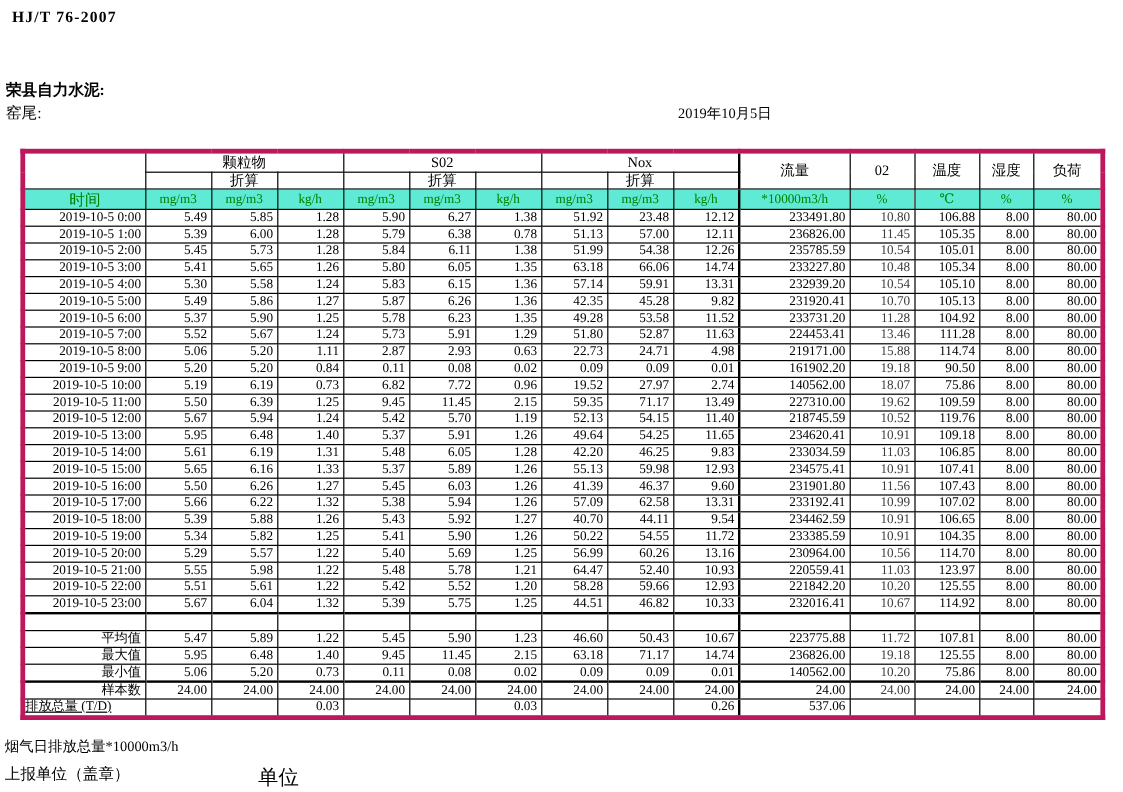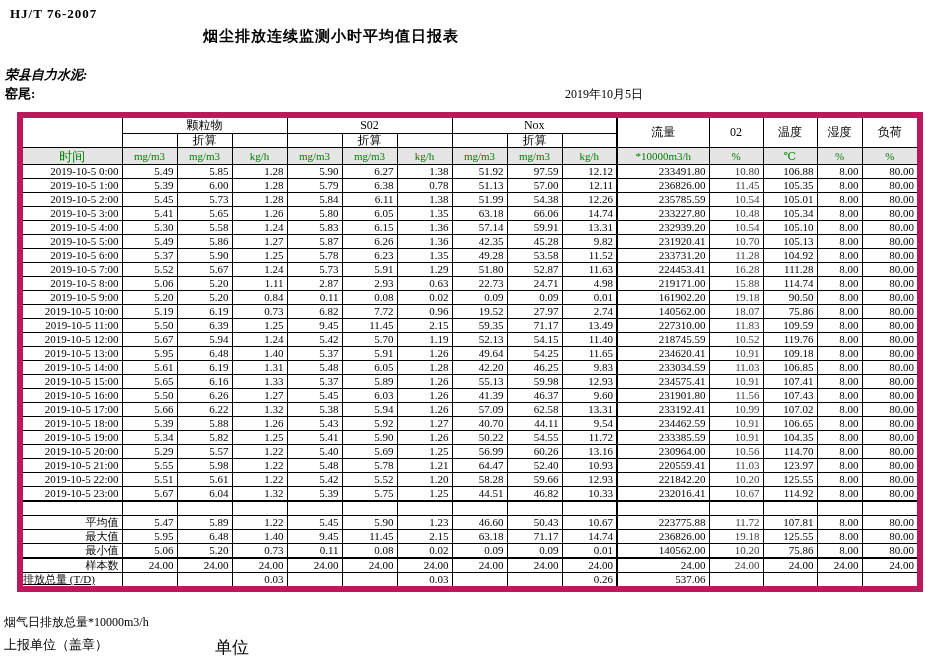--- a/index.html
+++ b/index.html
@@ -3,53 +3,52 @@
 <meta charset="utf-8">
 <style>
   html,body{margin:0;padding:0;background:#fff;}
   body{width:936px;height:660px;overflow:hidden;
        font-family:"Liberation Serif","DejaVu Serif",serif;color:#000;}
   .page{position:relative;width:936px;height:580px;background:#fff;}
 
   .doc-code{position:absolute;left:10px;top:6px;font-size:13px;font-weight:bold;letter-spacing:1px;}
   .doc-title{position:absolute;left:0;top:27px;width:662px;text-align:center;
              font-size:15px;font-weight:bold;letter-spacing:1px;}
-  .company{position:absolute;left:5px;top:66px;font-size:13px;font-weight:bold;font-style:italic;}
-  .station{position:absolute;left:5px;top:85px;font-size:13px;font-weight:bold;}
+  .company{position:absolute;left:5px;top:66px;font-size:13px;font-weight:bold;}
+  .station{position:absolute;left:5px;top:85px;font-size:13px;font-weight:normal;}
   .date{position:absolute;left:565px;top:86px;font-size:12px;}
 
-  table.report{position:absolute;left:17px;top:112px;width:901px;
+  table.report{position:absolute;left:17px;top:124px;width:901px;
                border-collapse:collapse;table-layout:fixed;
-               border:6px solid #be185d;font-size:11px;}
+               border:4px solid #be185d;font-size:11px;}
   th,td{border:1px solid #000;padding:0 3px;height:13px;line-height:13px;
         overflow:hidden;white-space:nowrap;}
   thead th{font-weight:normal;text-align:center;}
   tr.grp-row th{height:15px;font-size:12px;}
   tr.sub-row th{height:12px;font-size:12px;}
-  tr.unit-row th{height:16px;background:#e5e5e5;color:#008000;font-size:11px;margin-top:20px;}
+  tr.unit-row th{height:16px;background:#5eead4;color:#008000;font-size:11px;margin-top:20px;}
   tr.unit-row th.time-h{font-size:13px;}
   td{text-align:right;}
   .flow-b{border-left:2px solid #000;}
   .o2-cell{color:#3c3c3c;}
   tbody.hourly tr:last-child td{border-bottom:2px solid #000;}
   tr.sample-row td{border-top:2px solid #000;}
   tr.total-row td.total-label-cell{text-align:left;}
   .total-lbl{position:relative;left:-14px;text-decoration:underline;white-space:nowrap;}
 
   .footer-note{position:absolute;left:4px;top:614px;font-size:12px;}
   .footer-report{position:absolute;left:4px;top:636px;font-size:13px;}
   .footer-unit{position:absolute;left:215px;top:636px;font-size:17px;}
 </style>
 </head>
 <body>
 
 <div class="page">
 
   <div class="doc-code">HJ/T 76-2007</div>
-  <div class="doc-title">烟尘排放连续监测小时平均值日报表</div>
   <div class="company">荣县自力水泥:</div>
   <div class="station">窑尾:</div>
   <div class="date">2019年10月5日</div>
 
   <table class="report">
     <colgroup>
       <col style="width:102px">
       <col style="width:55px">
         <col style="width:55px">
         <col style="width:55px">
@@ -109,21 +108,21 @@
     <tbody class="hourly">
         <tr>
           <td>2019-10-5 0:00</td>
           <td>5.49</td>
           <td>5.85</td>
           <td>1.28</td>
           <td>5.90</td>
           <td>6.27</td>
           <td>1.38</td>
           <td>51.92</td>
-          <td>97.59</td>
+          <td>23.48</td>
           <td>12.12</td>
           <td class="flow-b">233491.80</td>
           <td class="o2-cell">10.80</td>
           <td>106.88</td>
           <td>8.00</td>
           <td>80.00</td>
         </tr>
         <tr>
           <td>2019-10-5 1:00</td>
           <td>5.39</td>
@@ -231,21 +230,21 @@
           <td>5.52</td>
           <td>5.67</td>
           <td>1.24</td>
           <td>5.73</td>
           <td>5.91</td>
           <td>1.29</td>
           <td>51.80</td>
           <td>52.87</td>
           <td>11.63</td>
           <td class="flow-b">224453.41</td>
-          <td class="o2-cell">16.28</td>
+          <td class="o2-cell">13.46</td>
           <td>111.28</td>
           <td>8.00</td>
           <td>80.00</td>
         </tr>
         <tr>
           <td>2019-10-5 8:00</td>
           <td>5.06</td>
           <td>5.20</td>
           <td>1.11</td>
           <td>2.87</td>
@@ -299,21 +298,21 @@
           <td>5.50</td>
           <td>6.39</td>
           <td>1.25</td>
           <td>9.45</td>
           <td>11.45</td>
           <td>2.15</td>
           <td>59.35</td>
           <td>71.17</td>
           <td>13.49</td>
           <td class="flow-b">227310.00</td>
-          <td class="o2-cell">11.83</td>
+          <td class="o2-cell">19.62</td>
           <td>109.59</td>
           <td>8.00</td>
           <td>80.00</td>
         </tr>
         <tr>
           <td>2019-10-5 12:00</td>
           <td>5.67</td>
           <td>5.94</td>
           <td>1.24</td>
           <td>5.42</td>

